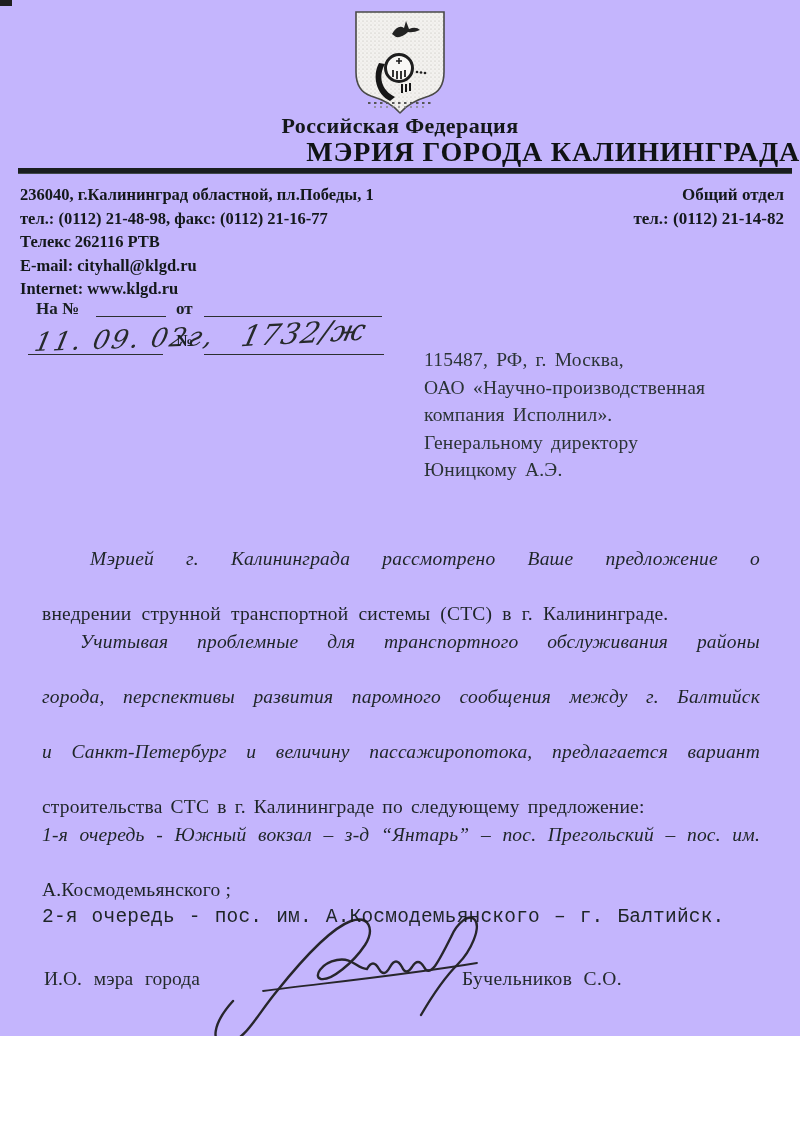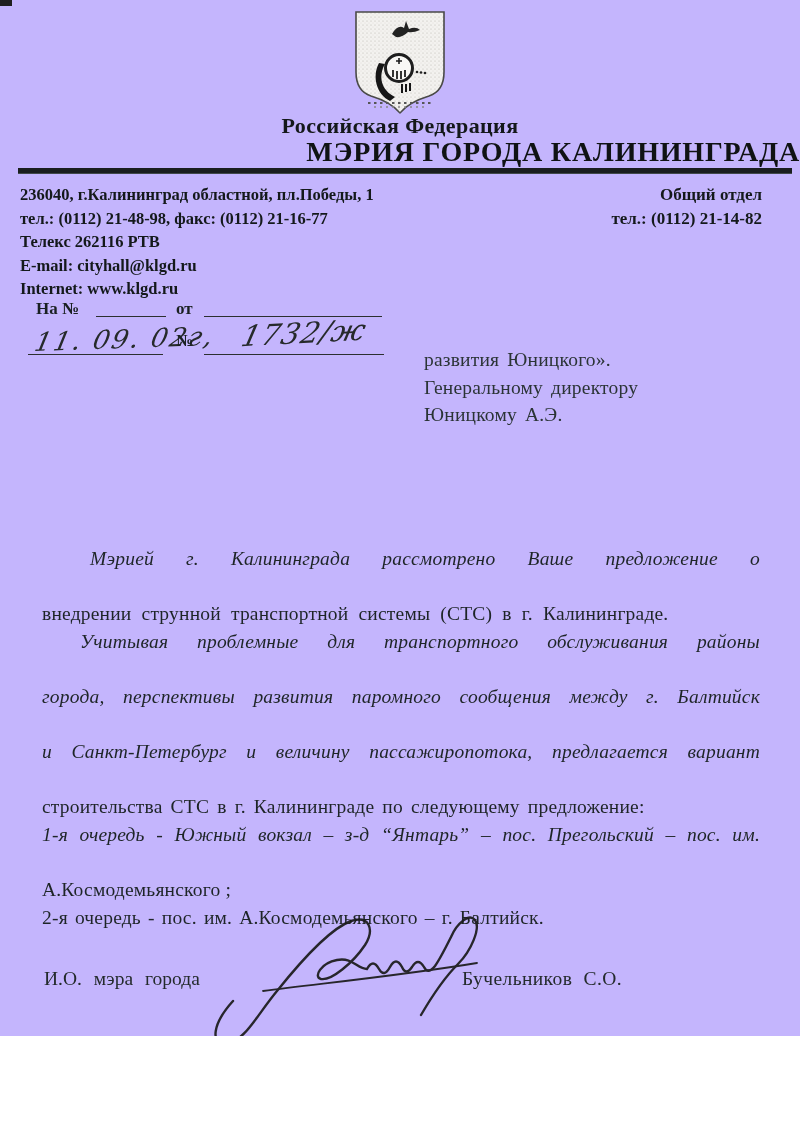--- a/index.html
+++ b/index.html
@@ -17,21 +17,21 @@
     font-size:28px; font-weight:bold; color:#101314; letter-spacing:0.8px; }
   .rule { top:168px; left:18px; width:774px; height:5px;
     background:#1a1e1f; border-bottom:1px solid #41494a; }
 
   
   .emblem { top:8px; left:350px; width:100px; height:108px; }
 
   
   .contact-left { top:183px; left:20px; width:480px;
     font-size:16.5px; font-weight:bold; line-height:23.5px; color:#14191b; }
-  .contact-right { top:183px; left:460px; width:302px; text-align:right;
+  .contact-right { top:183px; left:482px; width:302px; text-align:right;
     font-size:17px; font-weight:bold; line-height:24px; color:#14191b; }
 
   
   .reflabel { font-size:17px; font-weight:bold; color:#1a2022; }
   .blank { height:0; border-bottom:1.6px solid #2c2f30; }
   .hand { font-family:"DejaVu Serif", serif; font-style:italic; color:#262a2b; }
   .hand-date { top:324px; left:36px; font-size:26px; letter-spacing:2px;
     transform:skewX(-14deg) rotate(-2deg); }
   .hand-num { top:316px; left:243px; font-size:29px; letter-spacing:1px;
     transform:skewX(-16deg) rotate(-3deg); }
@@ -44,21 +44,21 @@
   
   .bodytext { top:545px; left:42px; width:718px;
     font-size:19.5px; line-height:27.6px; color:#1e2527; letter-spacing:0.2px; }
   .bline { white-space:nowrap; }
   .jl { text-align:justify; white-space:normal;font-style:italic; }
   .jl::after { content:""; display:inline-block; width:100%; height:0; }
   .ind1 { text-indent:48px; }
   .ind2 { text-indent:38px; }
   .ws5 { word-spacing:5px; }
   .ws3 { word-spacing:3px; }
-  .ws2 { word-spacing:2px; }
+  .ws2 { word-spacing:2px;font-family:Liberation Mono, monospace; }
 
   
   .signer-pos { top:968px; left:44px; font-size:19.5px; word-spacing:7px; color:#242b2c; }
   .signer-name { top:968px; left:462px; font-size:19.5px; word-spacing:6px;
     letter-spacing:0.4px; color:#242b2c; }
   .sig-svg { top:903px; left:205px; width:290px; height:150px; }
 
   
   .footer { top:1088px; left:46px; font-size:15.5px; line-height:25px;
     color:#2c3a3a; letter-spacing:0.3px; }
@@ -119,21 +119,23 @@
   <div class="abs reflabel" style="top:299px; left:176px;">от</div>
   <div class="abs blank" style="top:316px; left:204px; width:178px;"></div>
 
   <div class="abs hand hand-date">11. 09. 02г,</div>
   <div class="abs blank" style="top:354px; left:28px; width:135px;"></div>
   <div class="abs reflabel" style="top:331px; left:176px;">№</div>
   <div class="abs blank" style="top:354px; left:204px; width:180px;"></div>
   <div class="abs hand hand-num">1732/ж</div>
 
   <div class="abs recipient">
-    <div>развития  Юницкого».</div>
+    <div>115487,  РФ,  г. Москва,</div>
+    <div>ОАО «Научно-производственная</div>
+    <div>компания  Исполнил».</div>
     <div>Генеральному  директору</div>
     <div>Юницкому  А.Э.</div>
   </div>
 
   <div class="abs bodytext">
     <div class="bline jl ind1">Мэрией г. Калининграда рассмотрено Ваше предложение о</div>
     <div class="bline ws5">внедрении струнной транспортной системы (СТС) в г. Калининграде.</div>
     <div class="bline jl ind2">Учитывая проблемные для транспортного обслуживания районы</div>
     <div class="bline jl">города, перспективы развития паромного сообщения между г. Балтийск</div>
     <div class="bline jl">и Санкт-Петербург и величину пассажиропотока, предлагается вариант</div>

